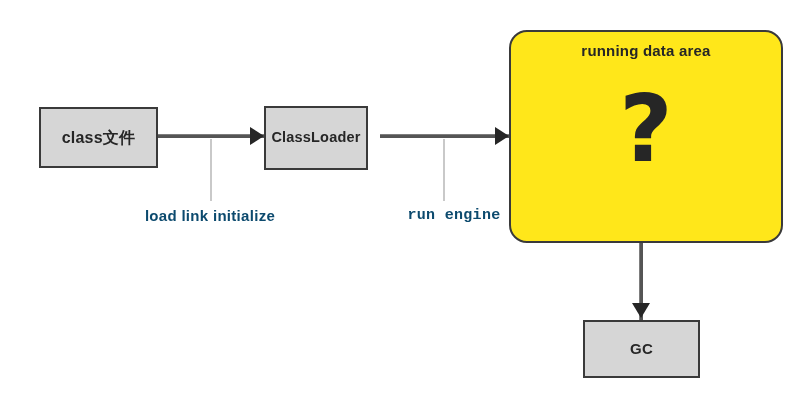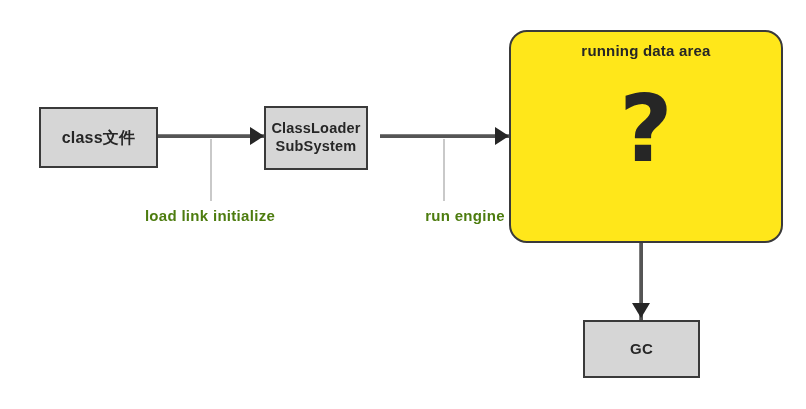--- a/index.html
+++ b/index.html
@@ -135,54 +135,54 @@
     background: #c9c9c9;
     z-index: 1;
   }
   #tick-load-link-initialize { left: 210px; top: 139px; height: 62px; }
   #tick-run-engine           { left: 443px; top: 139px; height: 62px; }
 
   .annotation {
     position: absolute;
     font-size: 15px;
     font-weight: bold;
-    color: #4d7c0f;
+    color: #0c4a6e;
     white-space: nowrap;
     letter-spacing: .3px;
     z-index: 2;
     text-align: center;
   }
   #label-load-link-initialize {
     left: 210px; top: 207px;
     transform: translateX(-50%);
   }
   #label-run-engine {
-    left: 465px; top: 207px;
+    left: 454px; top: 207px;
     transform: translateX(-50%);
+    font-family: Liberation Mono, monospace;
   }
 </style>
 </head>
 <body>
 
 <div id="canvas">
 
   <div class="node" id="node-class-file">
     <span>class文件</span>
   </div>
 
   <div class="h-line" id="edge-class-to-loader"></div>
   <div class="arrow-right" id="edge-class-to-loader-head"></div>
 
   <div class="tick" id="tick-load-link-initialize"></div>
   <div class="annotation" id="label-load-link-initialize">load  link  initialize</div>
 
   <div class="node" id="node-classloader">
     <div>
       <div>ClassLoader</div>
-      <div>SubSystem</div>
     </div>
   </div>
 
   <div class="h-line" id="edge-loader-to-runtime"></div>
   <div class="arrow-right" id="edge-loader-to-runtime-head"></div>
 
   <div class="tick" id="tick-run-engine"></div>
   <div class="annotation" id="label-run-engine">run engine</div>
 
   <div id="node-runtime">

